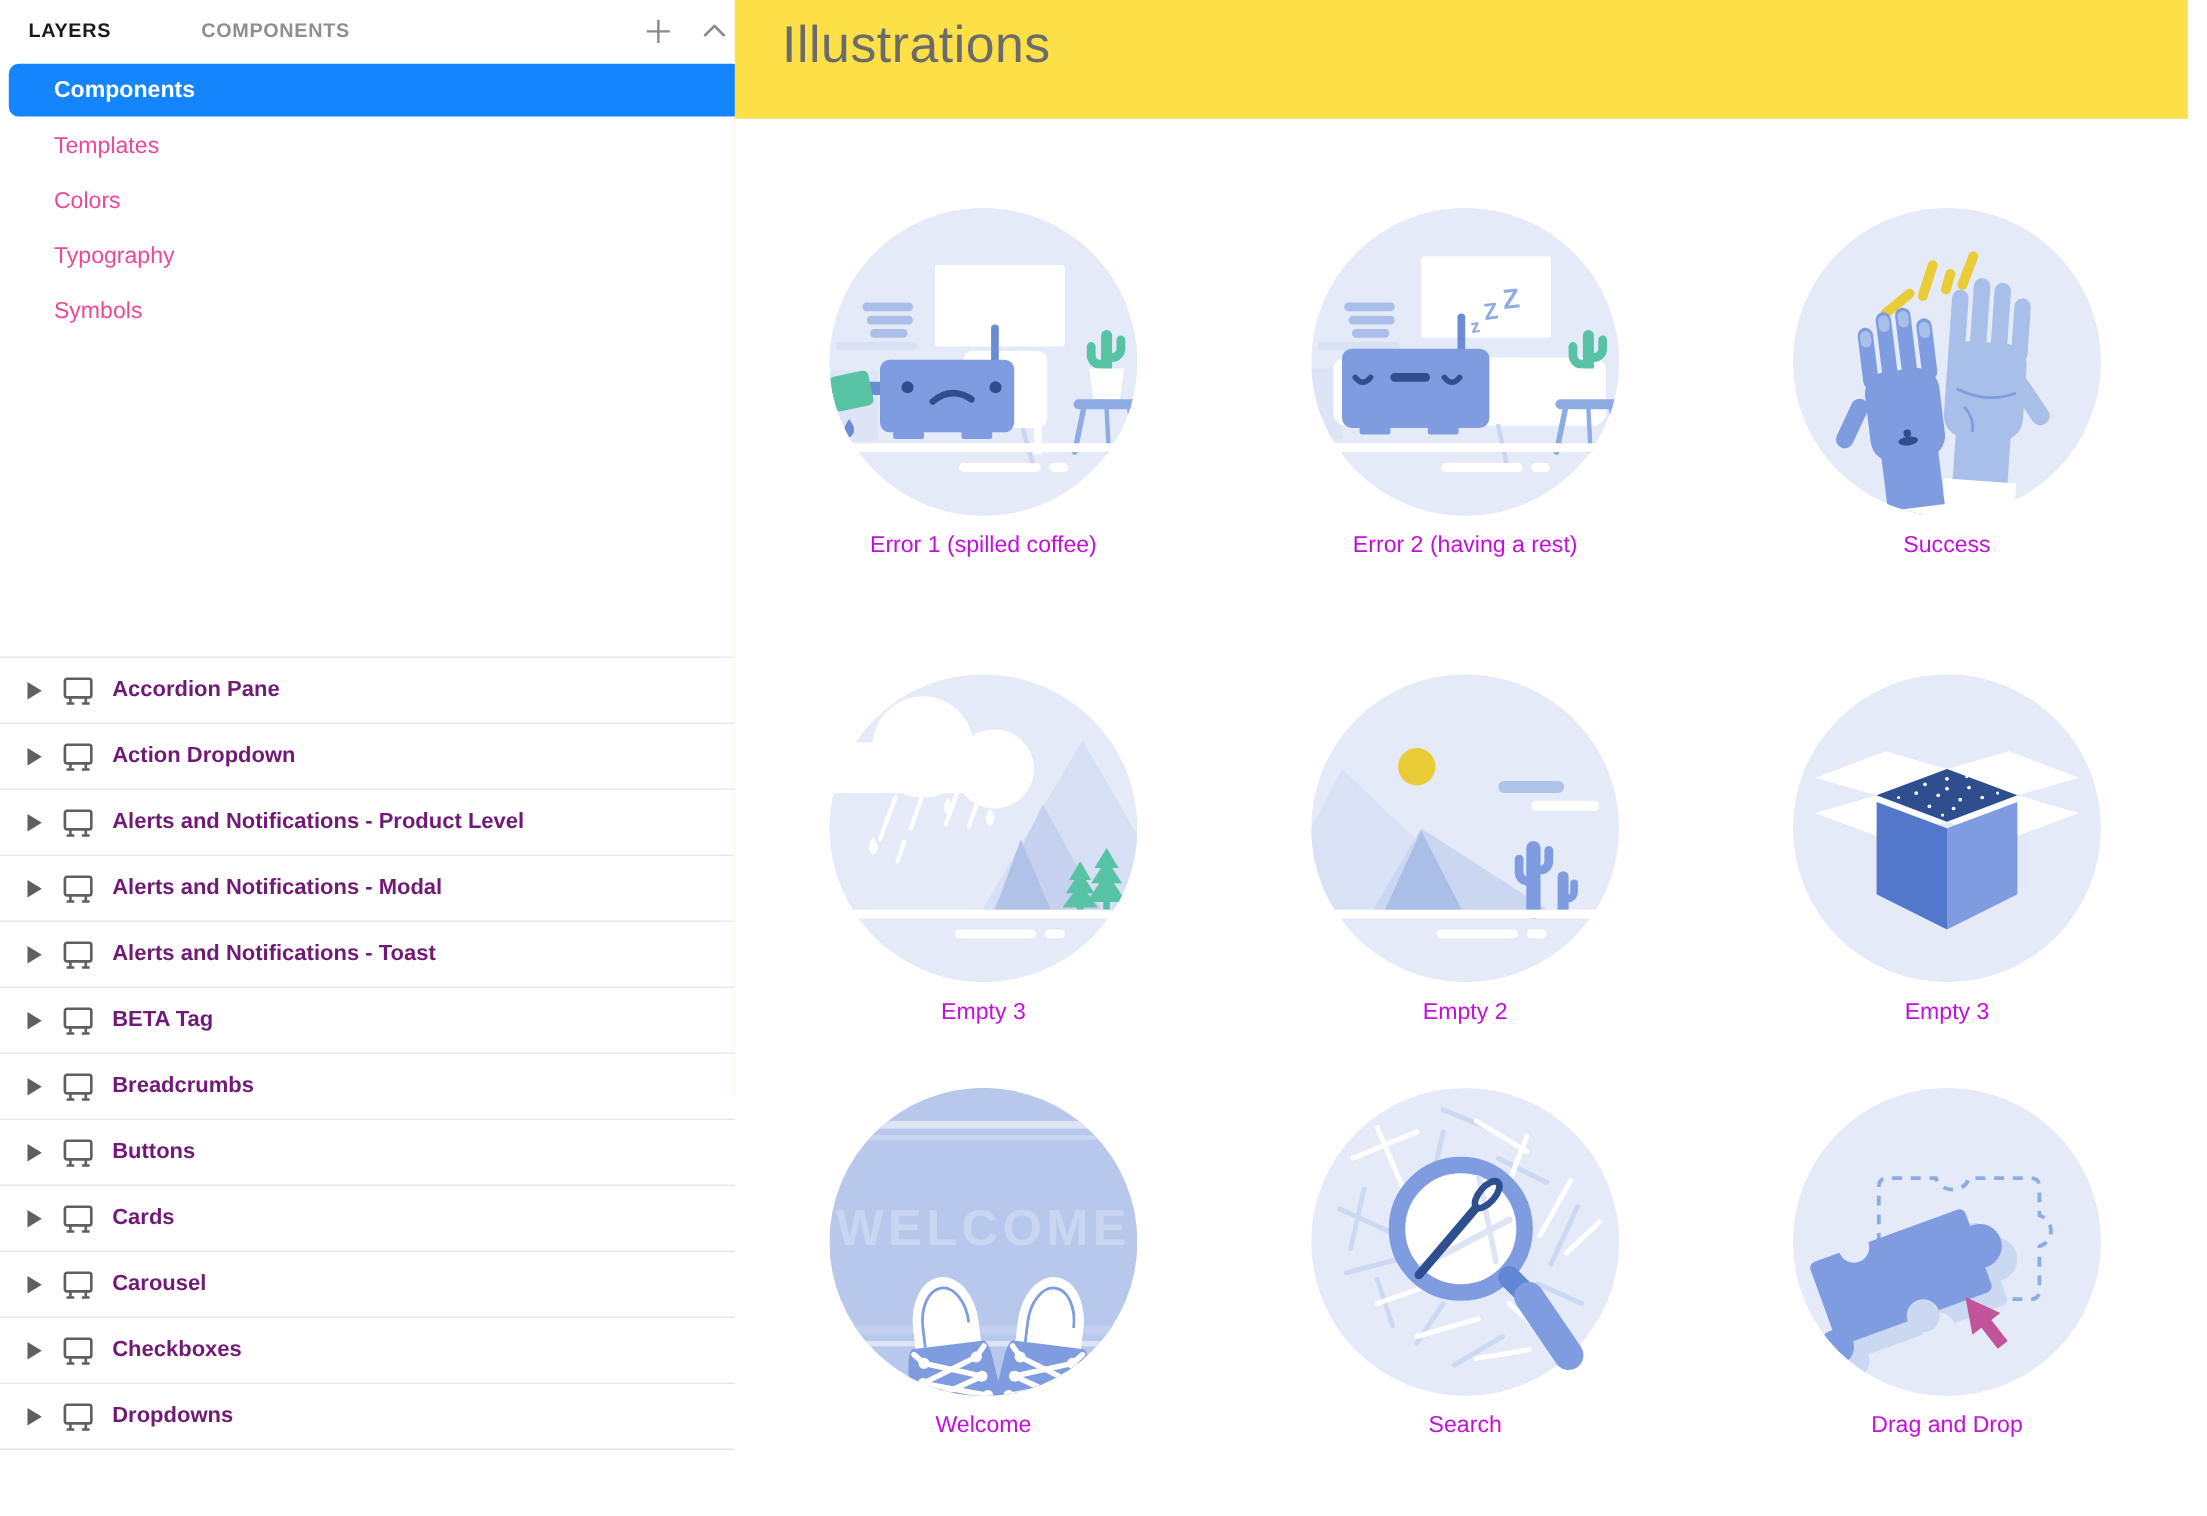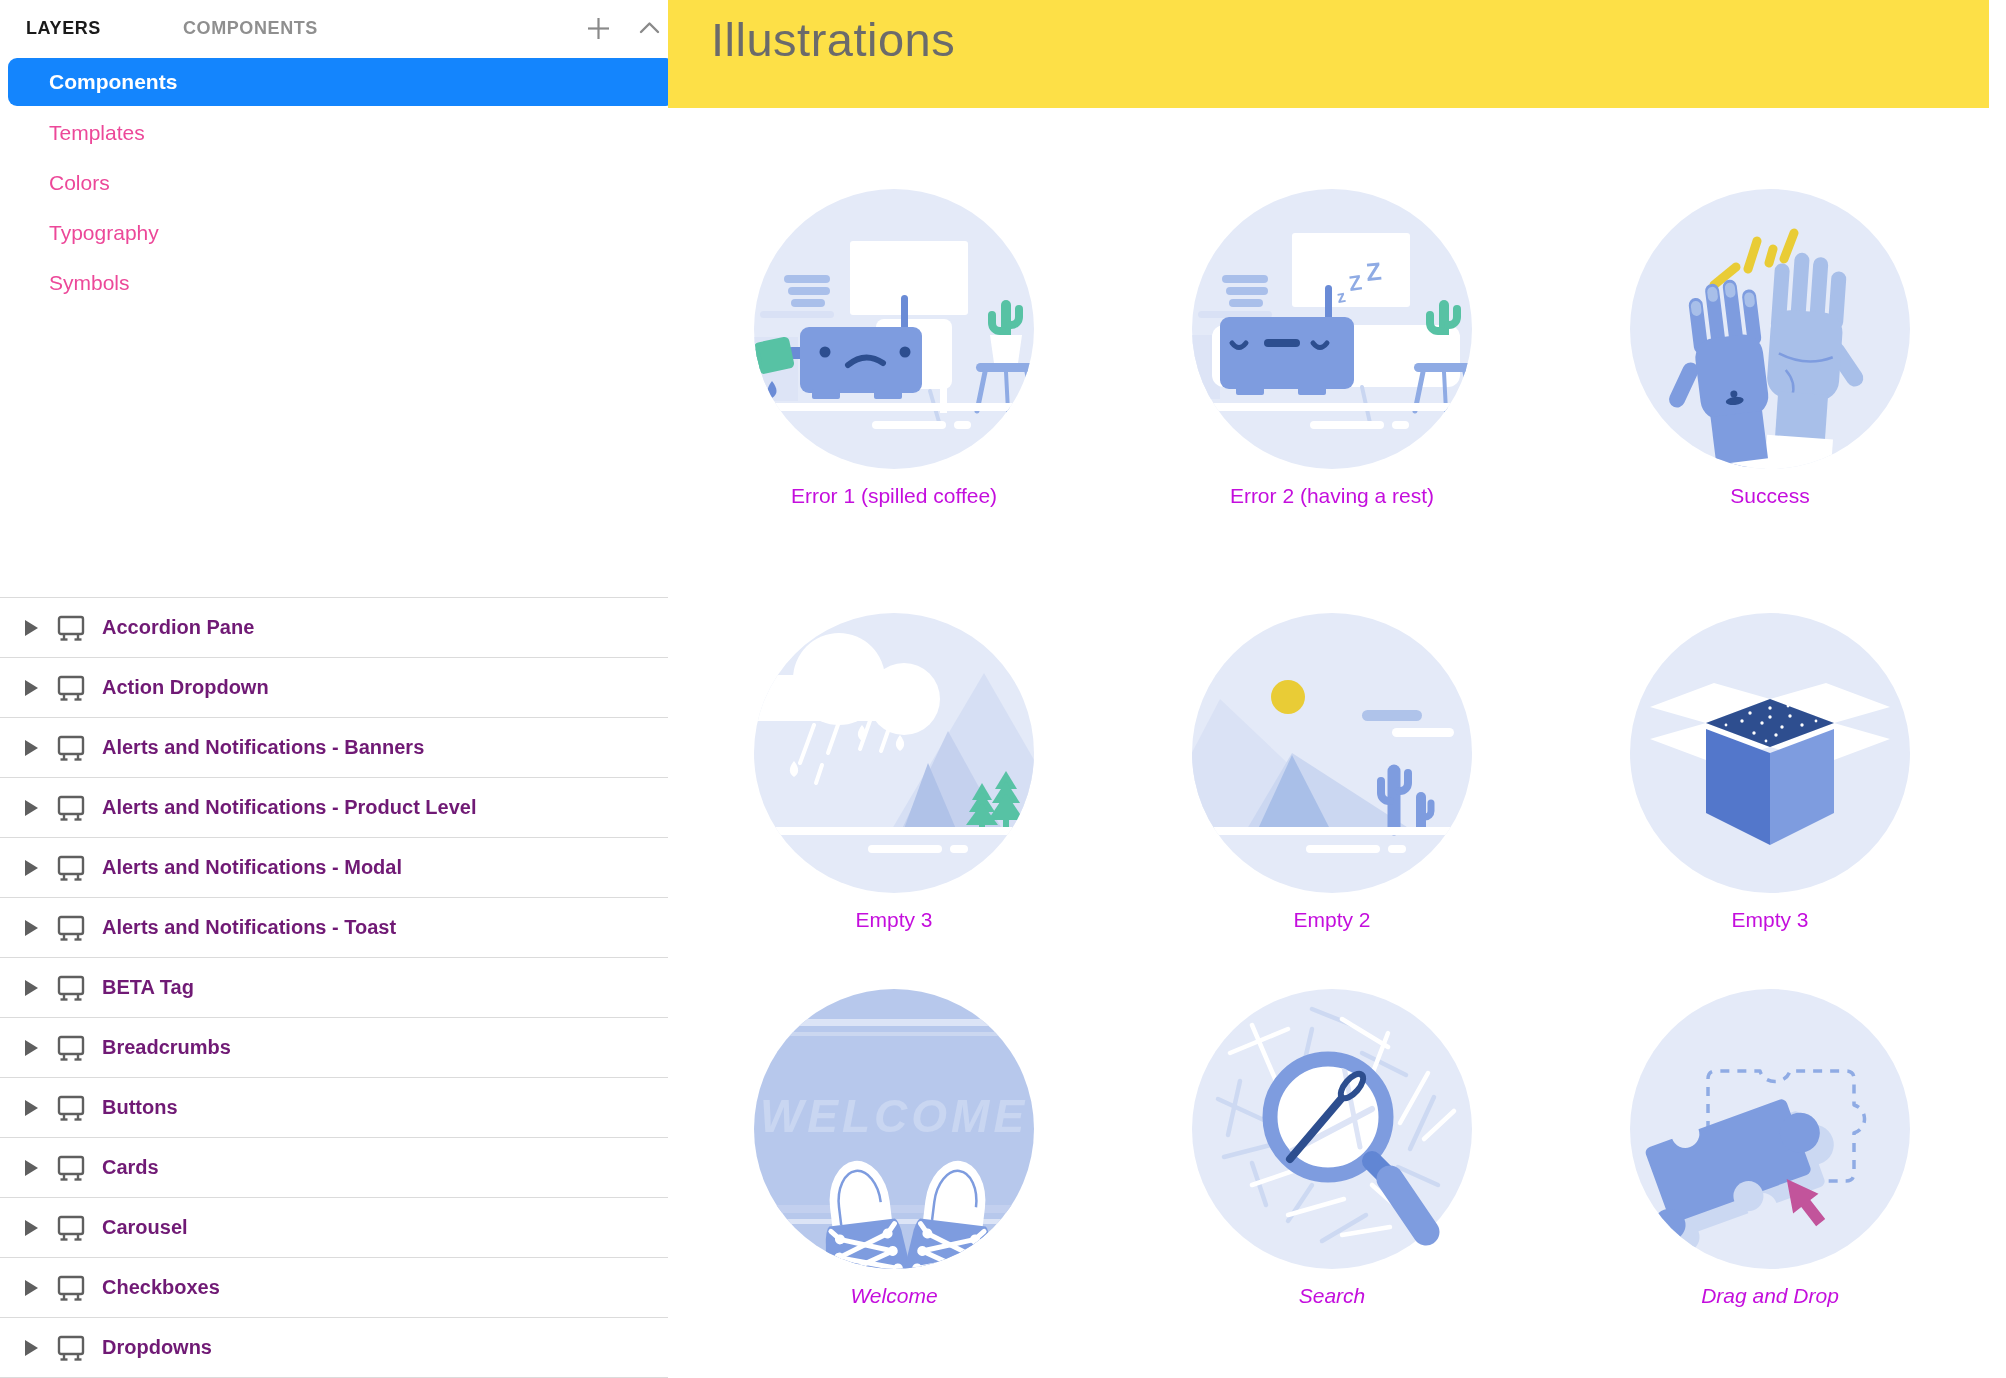--- a/index.html
+++ b/index.html
@@ -31,21 +31,21 @@
 
   
   .canvas { position:absolute; left:668px; top:0; width:1321px; height:998px; background:#fde047; }
   .canvas-title { position:absolute; left:43px; top:12px; font-size:47px; color:#6b6b6b;
     letter-spacing:0.5px; }
   .artboard { position:absolute; left:0; top:108px; width:1321px; height:1270px; background:#fff; }
   .grid { position:absolute; left:86px; top:0; width:1160px; }
   .g-row { display:flex; gap:158px; }
   .g-row.r1 { margin-top:81px; }
   .g-row.r2 { margin-top:105px; }
-  .g-row.r3 { margin-top:57px;font-style:italic; }
+  .g-row.r3 { margin-top:57px; }
   .cell { width:280px; display:flex; flex-direction:column; align-items:center; }
   .cell-label { margin-top:15px; font-size:21px; color:#c40edd; white-space:nowrap; }
   .cell svg { display:block; }
 </style>
 </head>
 <body>
 
 <div class="sidebar">
   <div class="tabbar">
     <span class="tab active">LAYERS</span>
@@ -95,31 +95,20 @@
     <div class="comp-row">
       <span class="tri"></span>
       <svg class="easel" width="32" height="30" viewBox="0 0 32 30">
           <rect x="4" y="4" width="24" height="17" rx="2" fill="none" stroke="#5f5f5f" stroke-width="2.4"></rect>
           <line x1="9" y1="21" x2="9" y2="26" stroke="#5f5f5f" stroke-width="2.4"></line>
           <line x1="23" y1="21" x2="23" y2="26" stroke="#5f5f5f" stroke-width="2.4"></line>
           <line x1="5.5" y1="26.5" x2="12.5" y2="26.5" stroke="#5f5f5f" stroke-width="2.4"></line>
           <line x1="19.5" y1="26.5" x2="26.5" y2="26.5" stroke="#5f5f5f" stroke-width="2.4"></line>
         </svg>
       <span class="comp-label">Action Dropdown</span>
-    </div>
-    <div class="comp-row">
-      <span class="tri"></span>
-      <svg class="easel" width="32" height="30" viewBox="0 0 32 30">
-          <rect x="4" y="4" width="24" height="17" rx="2" fill="none" stroke="#5f5f5f" stroke-width="2.4"></rect>
-          <line x1="9" y1="21" x2="9" y2="26" stroke="#5f5f5f" stroke-width="2.4"></line>
-          <line x1="23" y1="21" x2="23" y2="26" stroke="#5f5f5f" stroke-width="2.4"></line>
-          <line x1="5.5" y1="26.5" x2="12.5" y2="26.5" stroke="#5f5f5f" stroke-width="2.4"></line>
-          <line x1="19.5" y1="26.5" x2="26.5" y2="26.5" stroke="#5f5f5f" stroke-width="2.4"></line>
-        </svg>
-      <span class="comp-label">Alerts and Notifications - Banners</span>
     </div>
     <div class="comp-row">
       <span class="tri"></span>
       <svg class="easel" width="32" height="30" viewBox="0 0 32 30">
           <rect x="4" y="4" width="24" height="17" rx="2" fill="none" stroke="#5f5f5f" stroke-width="2.4"></rect>
           <line x1="9" y1="21" x2="9" y2="26" stroke="#5f5f5f" stroke-width="2.4"></line>
           <line x1="23" y1="21" x2="23" y2="26" stroke="#5f5f5f" stroke-width="2.4"></line>
           <line x1="5.5" y1="26.5" x2="12.5" y2="26.5" stroke="#5f5f5f" stroke-width="2.4"></line>
           <line x1="19.5" y1="26.5" x2="26.5" y2="26.5" stroke="#5f5f5f" stroke-width="2.4"></line>
         </svg>

